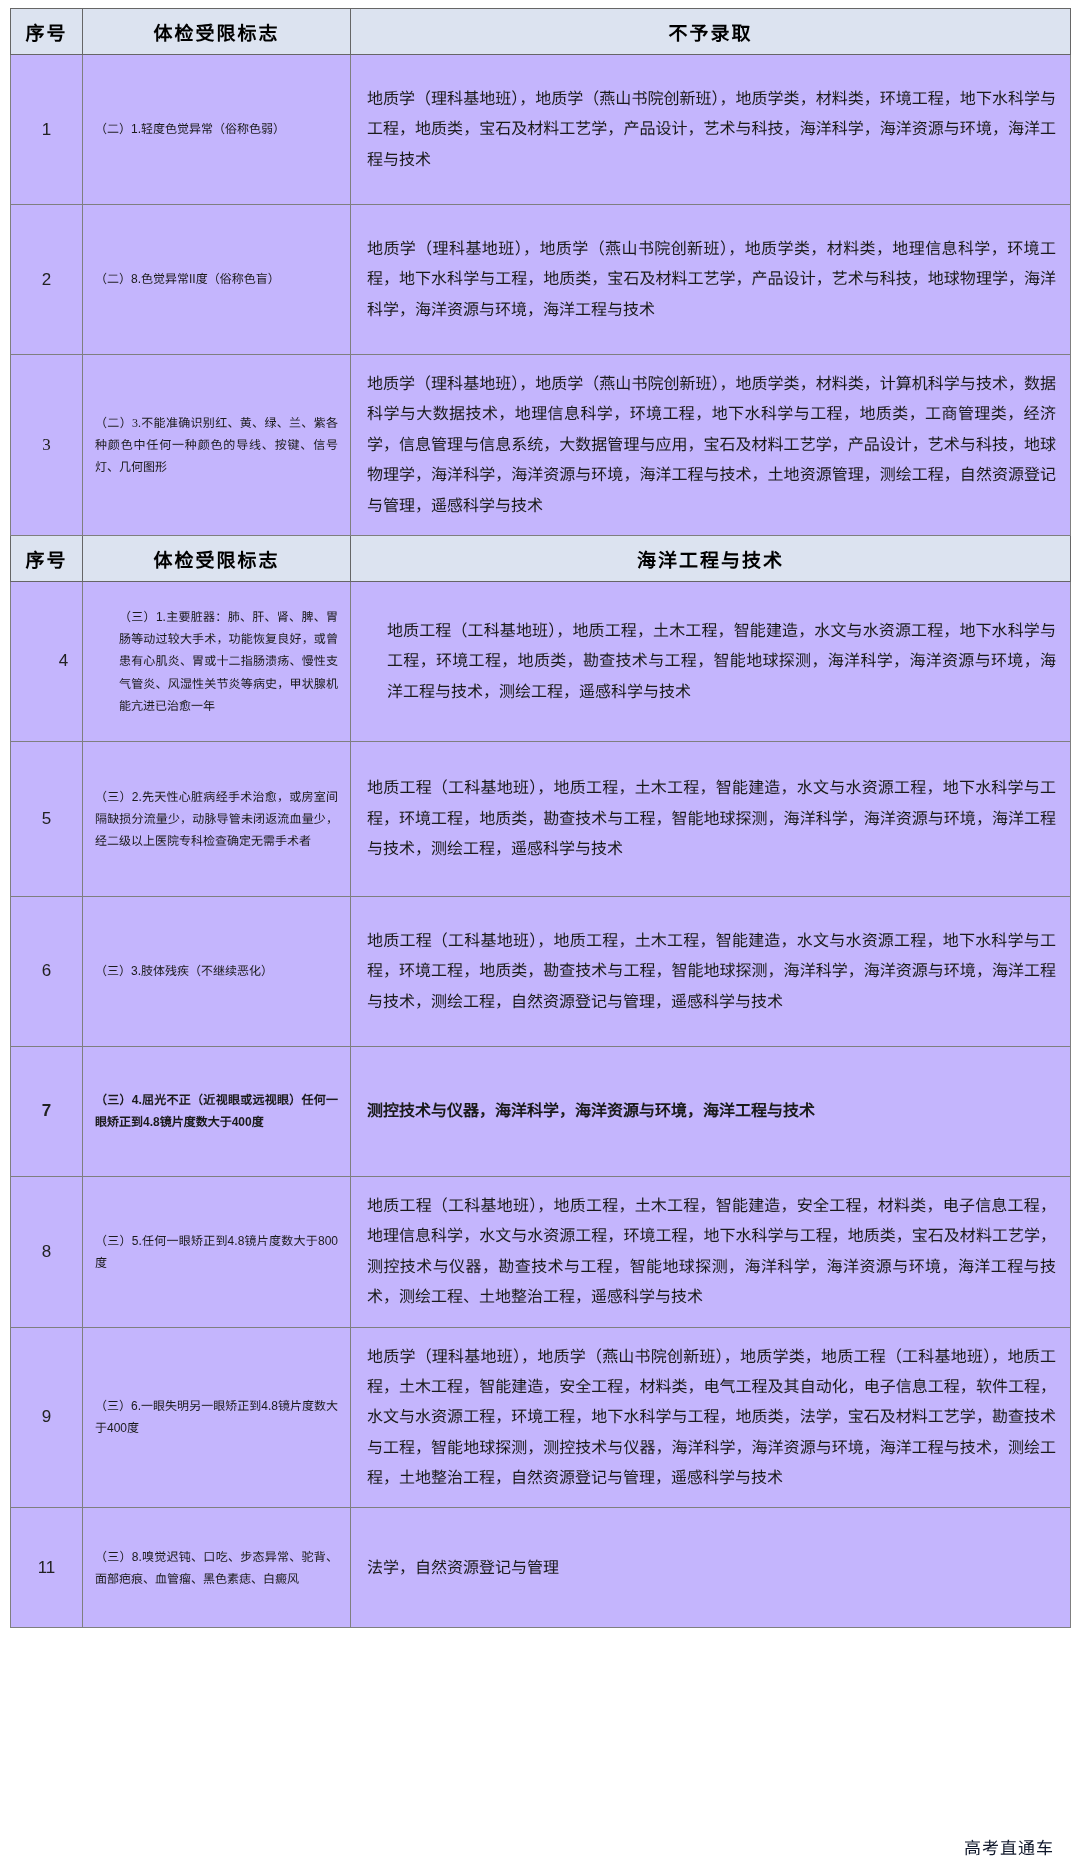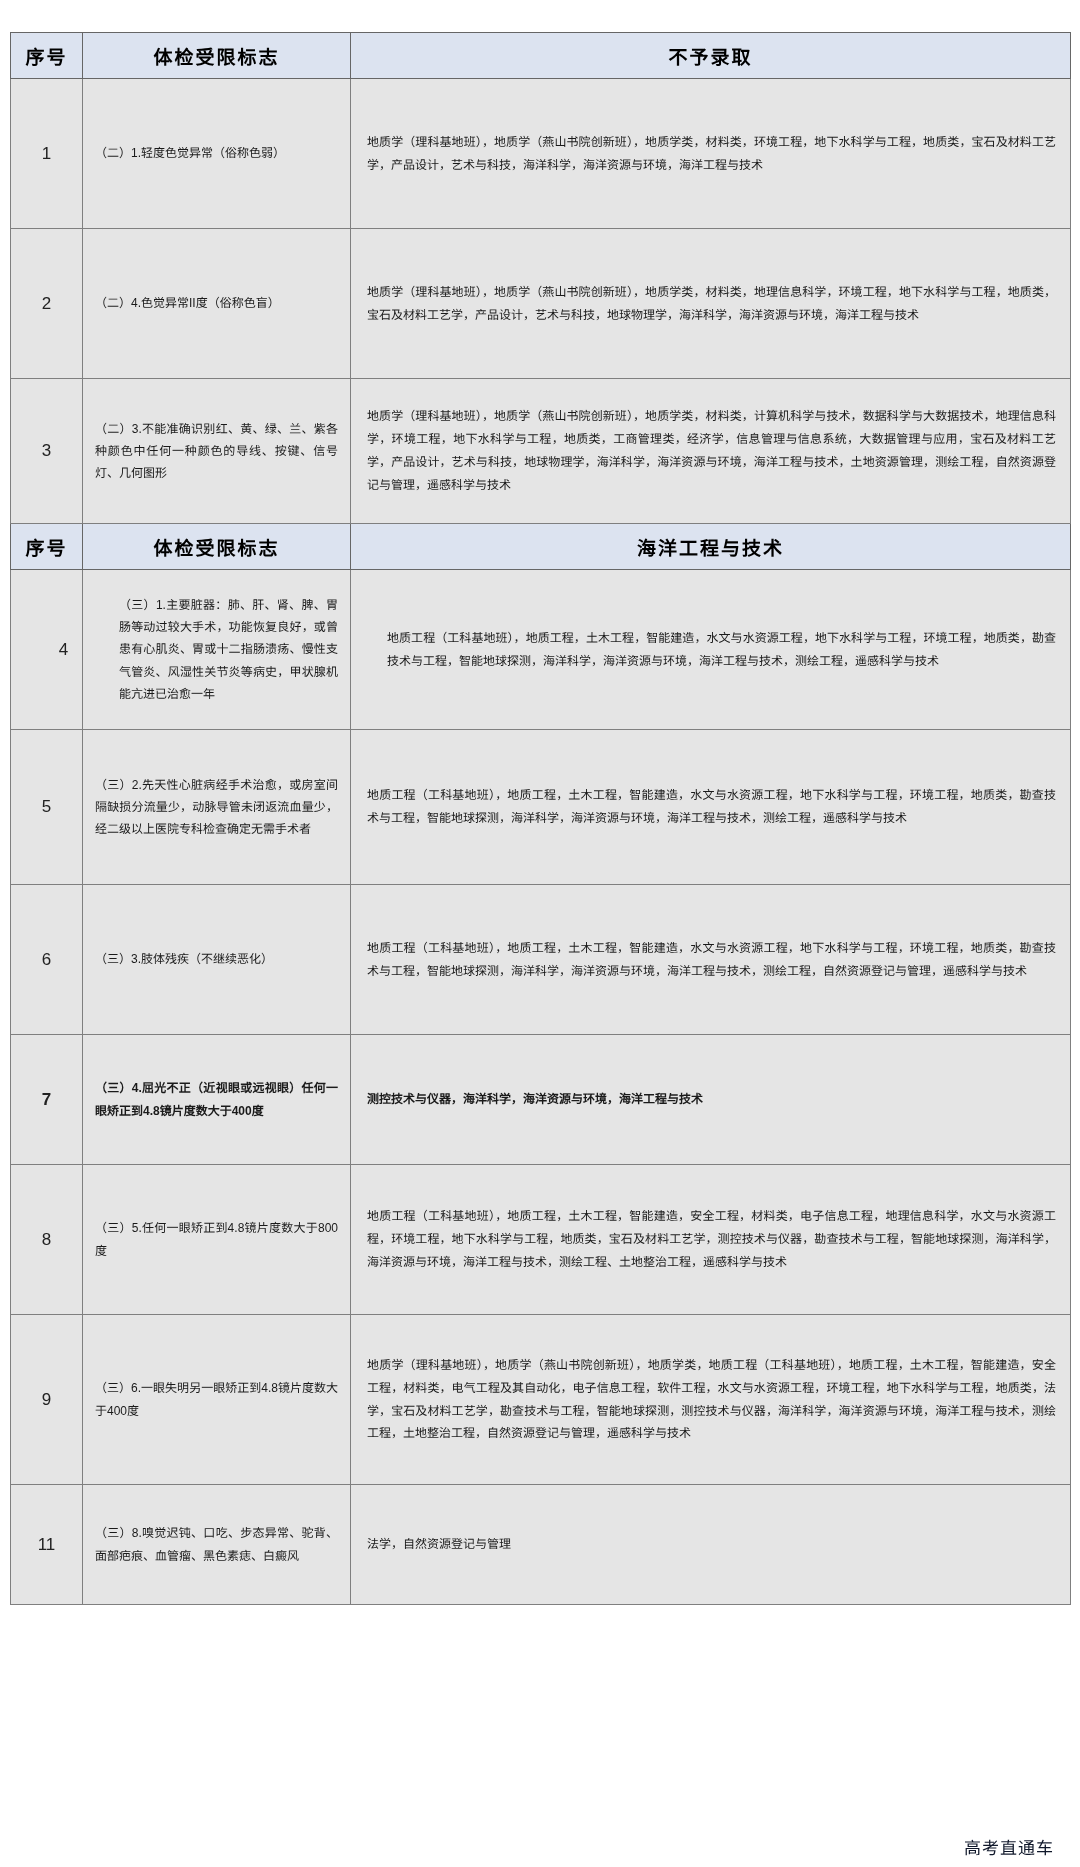--- a/index.html
+++ b/index.html
@@ -21,22 +21,21 @@
     min-height: 1867px;
     box-sizing: border-box;
     padding: 8px 10px 0 10px;
     background: #ffffff;
   }
 
   table.limit-table {
     width: 1060px;
     border-collapse: collapse;
     table-layout: fixed;
-    background: #e5e5e5;
-    margin-top: 24px;
+    background: #c4b5fd;
   }
 
   table.limit-table col.c-idx    { width: 72px; }
   table.limit-table col.c-sign   { width: 268px; }
   table.limit-table col.c-majors { width: 720px; }
 
   table.limit-table td,
   table.limit-table th {
     border: 1px solid #7f7f7f;
     vertical-align: middle;
@@ -68,32 +67,32 @@
   }
   td.cell-sign {
     font-size: 12px;
     line-height: 1.85;
     padding: 12px 12px 12px 12px;
     text-align: justify;
     text-justify: inter-ideograph;
     color: #1a1a1a;
   }
   td.cell-majors {
-    font-size: 12px;
+    font-size: 16px;
     line-height: 1.9;
     padding: 14px 14px 14px 16px;
     text-align: justify;
     text-justify: inter-ideograph;
     color: #1a1a1a;
   }
 
   
   tr.r1  td { height: 150px; }
   tr.r2  td { height: 150px; }
-  tr.r3  td { height: 145px; }
+  tr.r3  td { height: 145px; font-family: Liberation Serif, serif; }
   tr.r4  td { height: 160px; padding-left: 36px; }
   tr.r5  td { height: 155px; }
   tr.r6  td { height: 150px; }
   tr.r7  td { height: 130px; font-weight: bold; }
   tr.r8  td { height: 150px; }
   tr.r9  td { height: 170px; }
   tr.r10 td { height: 115px; }
   tr.r11 td { height: 120px; }
 
   .watermark {
@@ -127,21 +126,21 @@
       </tr>
 
       <tr class="r1">
         <td class="cell-idx">1</td>
         <td class="cell-sign">（二）1.轻度色觉异常（俗称色弱）</td>
         <td class="cell-majors">地质学（理科基地班），地质学（燕山书院创新班），地质学类，材料类，环境工程，地下水科学与工程，地质类，宝石及材料工艺学，产品设计，艺术与科技，海洋科学，海洋资源与环境，海洋工程与技术</td>
       </tr>
 
       <tr class="r2">
         <td class="cell-idx">2</td>
-        <td class="cell-sign">（二）4.色觉异常II度（俗称色盲）</td>
+        <td class="cell-sign">（二）8.色觉异常II度（俗称色盲）</td>
         <td class="cell-majors">地质学（理科基地班），地质学（燕山书院创新班），地质学类，材料类，地理信息科学，环境工程，地下水科学与工程，地质类，宝石及材料工艺学，产品设计，艺术与科技，地球物理学，海洋科学，海洋资源与环境，海洋工程与技术</td>
       </tr>
 
       <tr class="r3">
         <td class="cell-idx">3</td>
         <td class="cell-sign">（二）3.不能准确识别红、黄、绿、兰、紫各种颜色中任何一种颜色的导线、按键、信号灯、几何图形</td>
         <td class="cell-majors">地质学（理科基地班），地质学（燕山书院创新班），地质学类，材料类，计算机科学与技术，数据科学与大数据技术，地理信息科学，环境工程，地下水科学与工程，地质类，工商管理类，经济学，信息管理与信息系统，大数据管理与应用，宝石及材料工艺学，产品设计，艺术与科技，地球物理学，海洋科学，海洋资源与环境，海洋工程与技术，土地资源管理，测绘工程，自然资源登记与管理，遥感科学与技术</td>
       </tr>
 
       <tr class="header-row">

